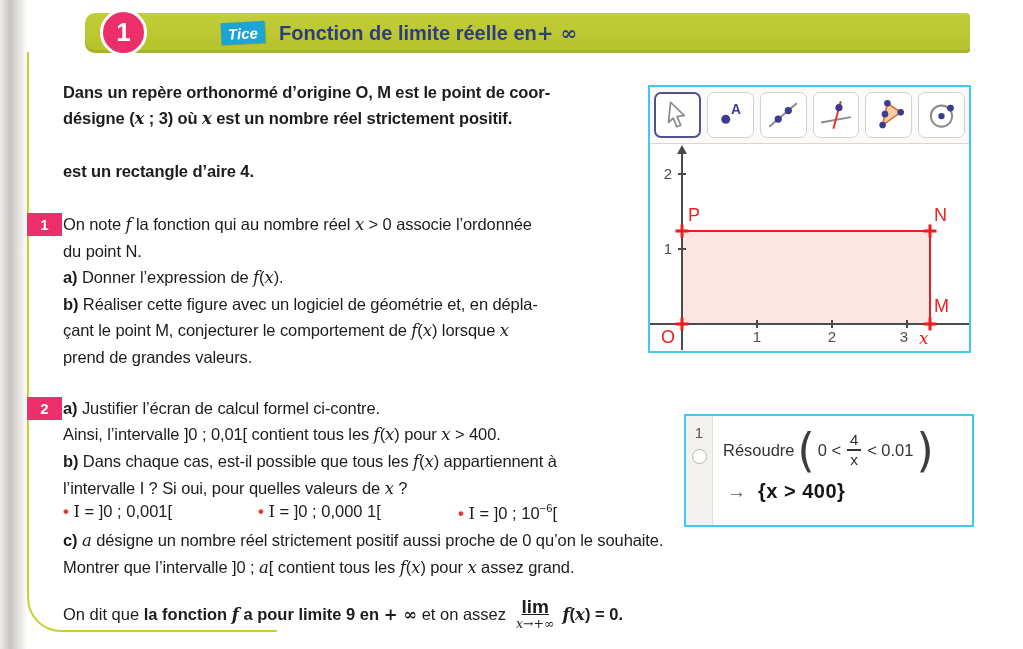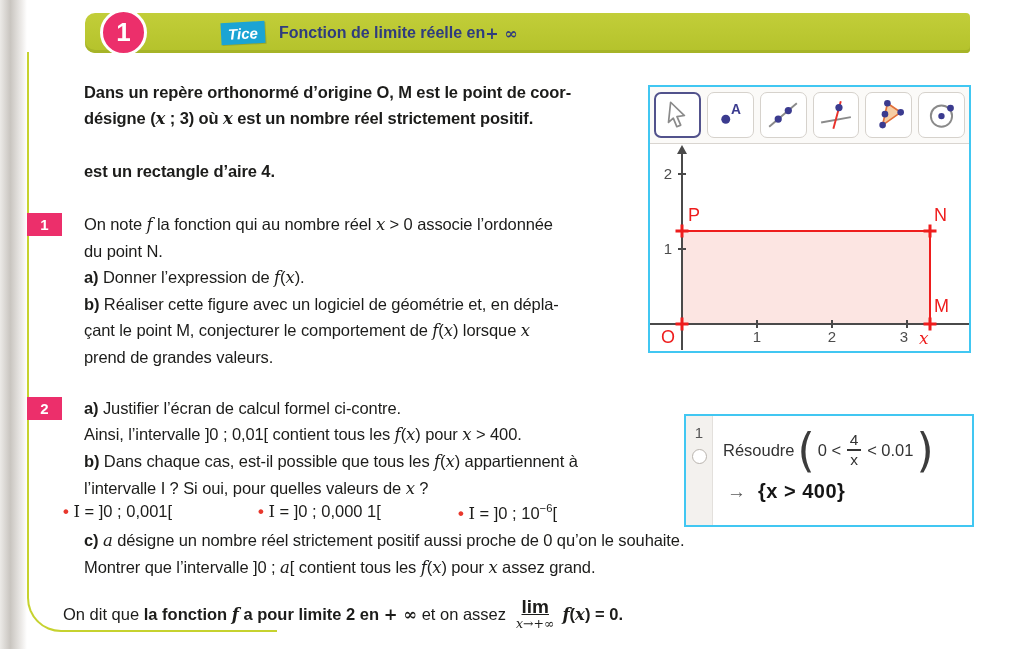--- a/index.html
+++ b/index.html
@@ -28,24 +28,24 @@
     background:#ec2f6b; border:3px solid #fff; border-radius:50%;
     display:flex; align-items:center; justify-content:center;
     color:#fff; font-size:26px; font-weight:700; z-index:3;
   }
   .tice-badge { position:absolute; left:136px; top:9px; height:22px; padding:0 7px;
     background:#1ba4d4; color:#fff; font-weight:700; font-style:italic; font-size:15px;
     display:flex; align-items:center; transform:rotate(-3deg);
     box-shadow:1px 1px 0 rgba(0,0,0,0.15);
   }
   .header-title { position:absolute; left:194px; top:0; height:40px;
-    display:flex; align-items:center; color:#2f3c7e; font-size:16px; font-weight:700;
-  }
-  
-  .para { position:absolute; font-size:16.5px; line-height:26px; letter-spacing:-0.1px;margin-left:21px; }
+    display:flex; align-items:center; color:#2f3c7e; font-size:20px; font-weight:700;
+  }
+  
+  .para { position:absolute; font-size:16.5px; line-height:26px; letter-spacing:-0.1px; }
   .intro { left:63px; top:79px; font-weight:700; }
   .item-text1 { left:63px; top:211px; }
   .item-text2 { left:63px; top:395px; }
   .cpart { left:63px; top:527px; }
   .b { font-weight:700; }
   .mi { font-family:"DejaVu Serif","Liberation Serif",serif; font-style:italic; }
   .bmi { font-family:"DejaVu Serif","Liberation Serif",serif; font-style:italic; font-weight:700; }
   .ms { font-family:"DejaVu Serif","Liberation Serif",serif; }
   .mb { font-family:"DejaVu Serif","Liberation Serif",serif; font-weight:700; }
   .sup { vertical-align:super; font-size:0.68em; }
@@ -136,21 +136,21 @@
   <div class="item-badge badge2">2</div>
   <div class="para item-text2"><span class="b">a) </span><span>Justifier l’écran de calcul formel ci-contre.</span><br><span>Ainsi, l’intervalle ]0 ; 0,01[ contient tous les </span><span class="mi">f</span><span>(</span><span class="mi">x</span><span>) pour </span><span class="mi">x</span><span> &gt; 400.</span><br><span class="b">b) </span><span>Dans chaque cas, est-il possible que tous les </span><span class="mi">f</span><span>(</span><span class="mi">x</span><span>) appartiennent à</span><br><span>l’intervalle I ? Si oui, pour quelles valeurs de </span><span class="mi">x</span><span> ?</span></div>
   <div class="bullets-row">
     <span class="bopt" style="left:63px"><span class="bullet">• </span><span class="ms">I</span><span> = ]0 ; 0,001[</span></span>
     <span class="bopt" style="left:258px"><span class="bullet">• </span><span class="ms">I</span><span> = ]0 ; 0,000 1[</span></span>
     <span class="bopt" style="left:458px"><span class="bullet">• </span><span class="ms">I</span><span> = ]0 ; 10</span><span class="sup">−6</span><span>[</span></span>
   </div>
   <div class="para cpart"><span class="b">c) </span><span class="mi">a</span><span> désigne un nombre réel strictement positif aussi proche de 0 qu’on le souhaite.</span><br><span>Montrer que l’intervalle ]0 ; </span><span class="mi">a</span><span>[ contient tous les </span><span class="mi">f</span><span>(</span><span class="mi">x</span><span>) pour </span><span class="mi">x</span><span> assez grand.</span></div>
 
   <div class="conclusion">
-    <span><span>On dit que </span><span class="b">la fonction </span><span class="bmi">f</span><span class="b"> a pour limite 2 en </span><span class="mb">+ ∞</span><span> et on assez</span></span>
+    <span><span>On dit que </span><span class="b">la fonction </span><span class="bmi">f</span><span class="b"> a pour limite 9 en </span><span class="mb">+ ∞</span><span> et on assez</span></span>
     <span class="lim-stack">
       <span class="lim-top">lim</span>
       <span class="lim-sub">x→+∞</span>
     </span>
     <span><span class="bmi">f</span><span class="b">(</span><span class="bmi">x</span><span class="b">)</span><span class="b"> = 0.</span></span>
   </div>
 
   <div class="gg-box">
     <div class="gg-toolbar">
       <div class="gg-btn selected">

